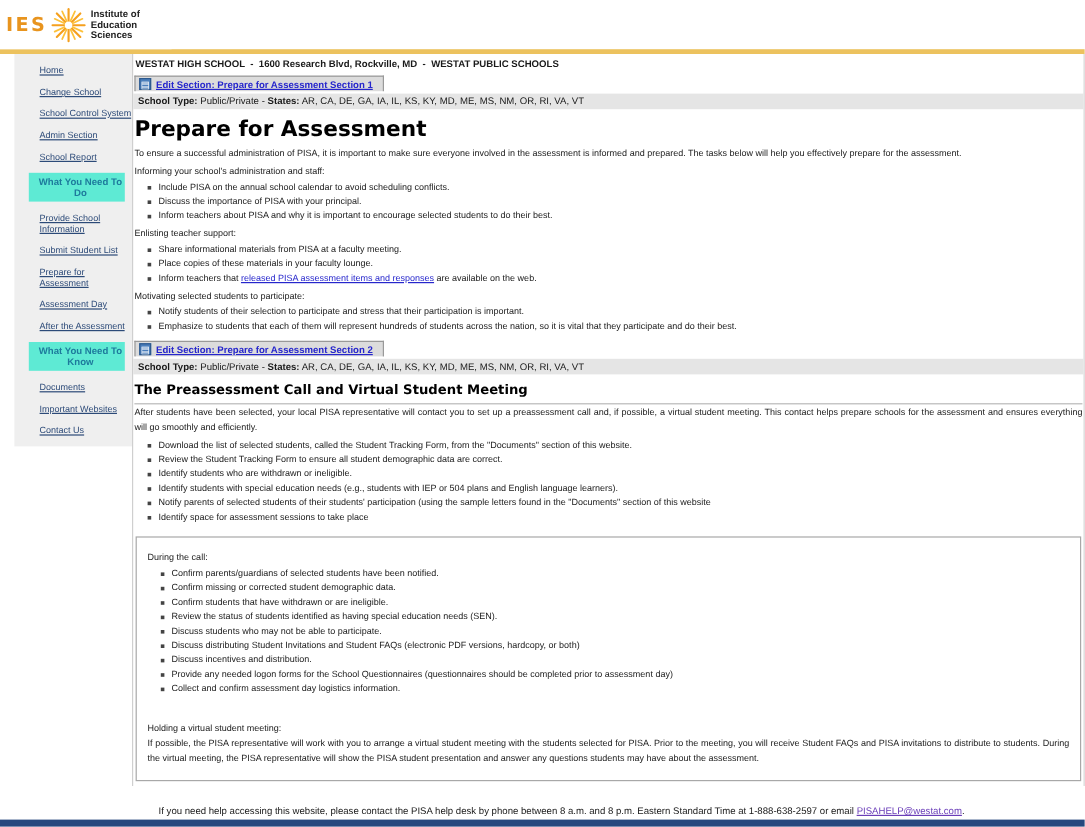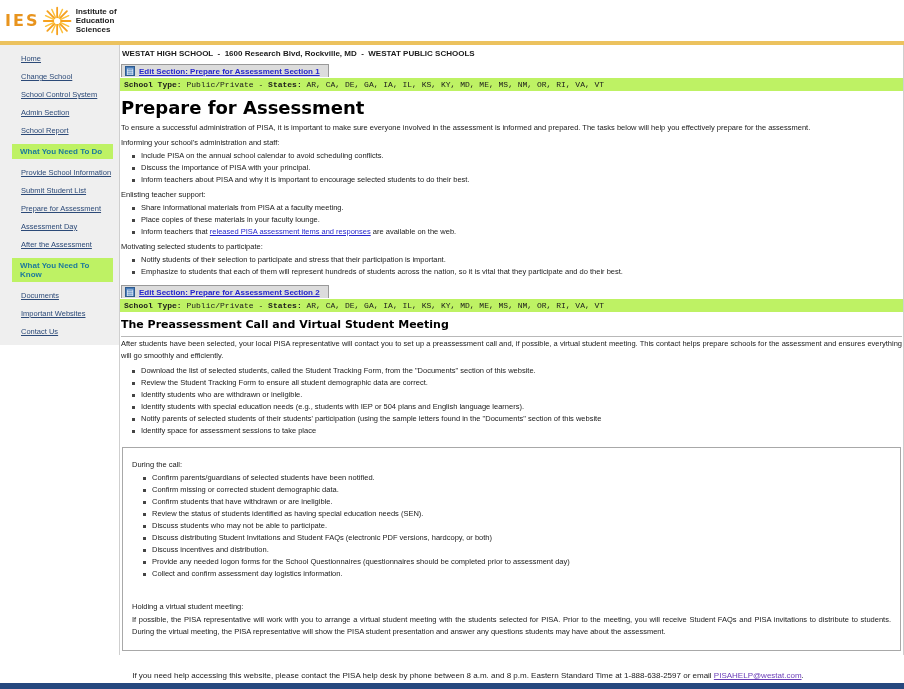--- a/index.html
+++ b/index.html
@@ -11,33 +11,33 @@
   .ies-text{color:#e8941e;font-weight:bold;font-size:16px;letter-spacing:2px;font-family:"DejaVu Sans",sans-serif;}
   .org{font-size:8px;line-height:9px;color:#222;font-weight:bold;}
   .banner{flex:1;background:#1b5fa8;position:relative;}
   .banner-title{color:#fff;font-family:"DejaVu Sans",sans-serif;font-weight:bold;font-size:20px;padding:9px 0 0 10px;white-space:nowrap;}
   .banner-nav{position:absolute;left:469px;top:5px;font-size:8px;font-weight:bold;line-height:10px;}
   .banner-nav a{color:#fff;text-decoration:none;display:inline-block;}
   .admin-icon{color:#b8d4f0;font-size:8px;margin-left:3px;}
   .gold-line{height:4px;background:#ecc25e;}
   
   .body-row{display:flex;align-items:flex-start;}
-  .sidebar{width:119px;background:#efefef;padding:9px 0 0;box-sizing:border-box;}
+  .sidebar{width:98px;background:#efefef;padding:9px 0 0;box-sizing:border-box;margin-left:12px;}
   .side-link{display:block;margin:0 0 9px 21px;font-size:7.5px;color:#2c4a78;text-decoration:underline;}
-  .side-header{background:#bef264;color:#1d7a9c;font-weight:bold;font-size:8px;
-               margin:6px 6px 9px 12px;padding:3px 2px 3px 8px;}
+  .side-header{background:#5eead4;color:#1d7a9c;font-weight:bold;font-size:8px;
+               margin:6px 6px 9px 12px;padding:3px 2px 3px 8px;text-align:center;}
   .main{flex:1;border-left:1px solid #cfcfcf;border-right:1px solid #cfcfcf;box-sizing:border-box;min-height:600px;}
   
   .school-line{font-size:8px;font-weight:bold;padding:4px 2px 2px;white-space:pre;}
   .edit-tab{display:inline-flex;align-items:center;gap:4px;background:#dcdcdc;border:1px solid #999;
             border-bottom:none;padding:1px 8px 1px 3px;margin:2px 0 0 1px;}
   .edit-icon{display:inline-block;width:10px;height:10px;background:#4a7ebb;color:#fff;font-size:8px;
              line-height:10px;text-align:center;border:1px solid #2d5a8e;box-sizing:border-box;}
   .edit-link{font-size:8px;font-weight:bold;color:#2626cc;text-decoration:underline;}
-  .info-bar{background:#bef264;font-size:8px;padding:2px 4px;font-family:Liberation Mono, monospace;}
+  .info-bar{background:#e5e5e5;font-size:8px;padding:2px 4px;}
   h1{font-family:"DejaVu Sans",sans-serif;font-size:18px;margin:6px 0 4px 1px;color:#000;}
   .para{font-size:7.5px;line-height:12px;margin:1px 1px 3px;}
   .j{text-align:justify;}
   .group-title{font-size:7.5px;line-height:12px;margin:3px 1px 1px;}
   ul{list-style:none;margin:1px 0 3px;padding-left:21px;}
   li{font-size:7.5px;line-height:12px;position:relative;}
   li::before{content:"";position:absolute;left:-9px;top:5px;width:3px;height:3px;background:#444;}
   .inline-link{color:#2626cc;text-decoration:underline;}
   h3.sec2{font-family:"DejaVu Sans",sans-serif;font-size:11px;margin:6px 1px 0;padding:0 0 5px;
           border-bottom:1px solid #b8b8b8;color:#000;}

